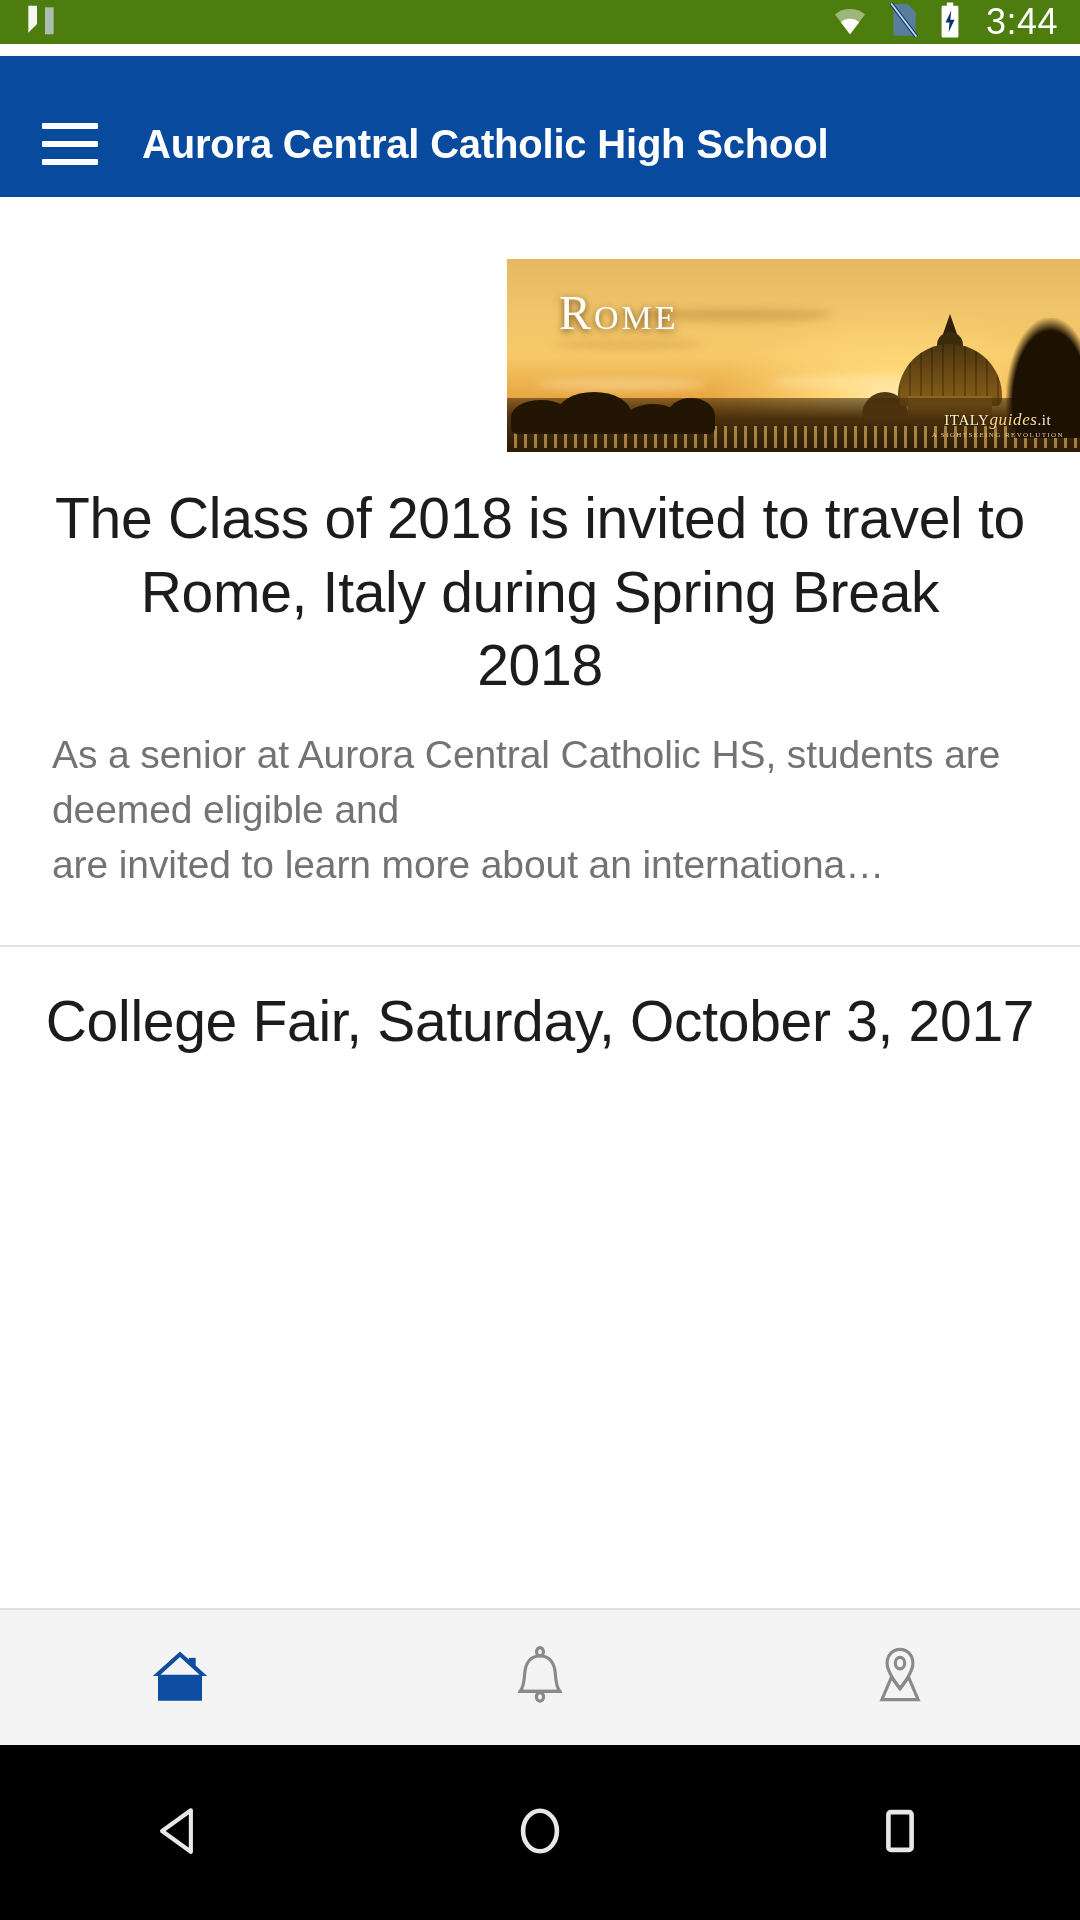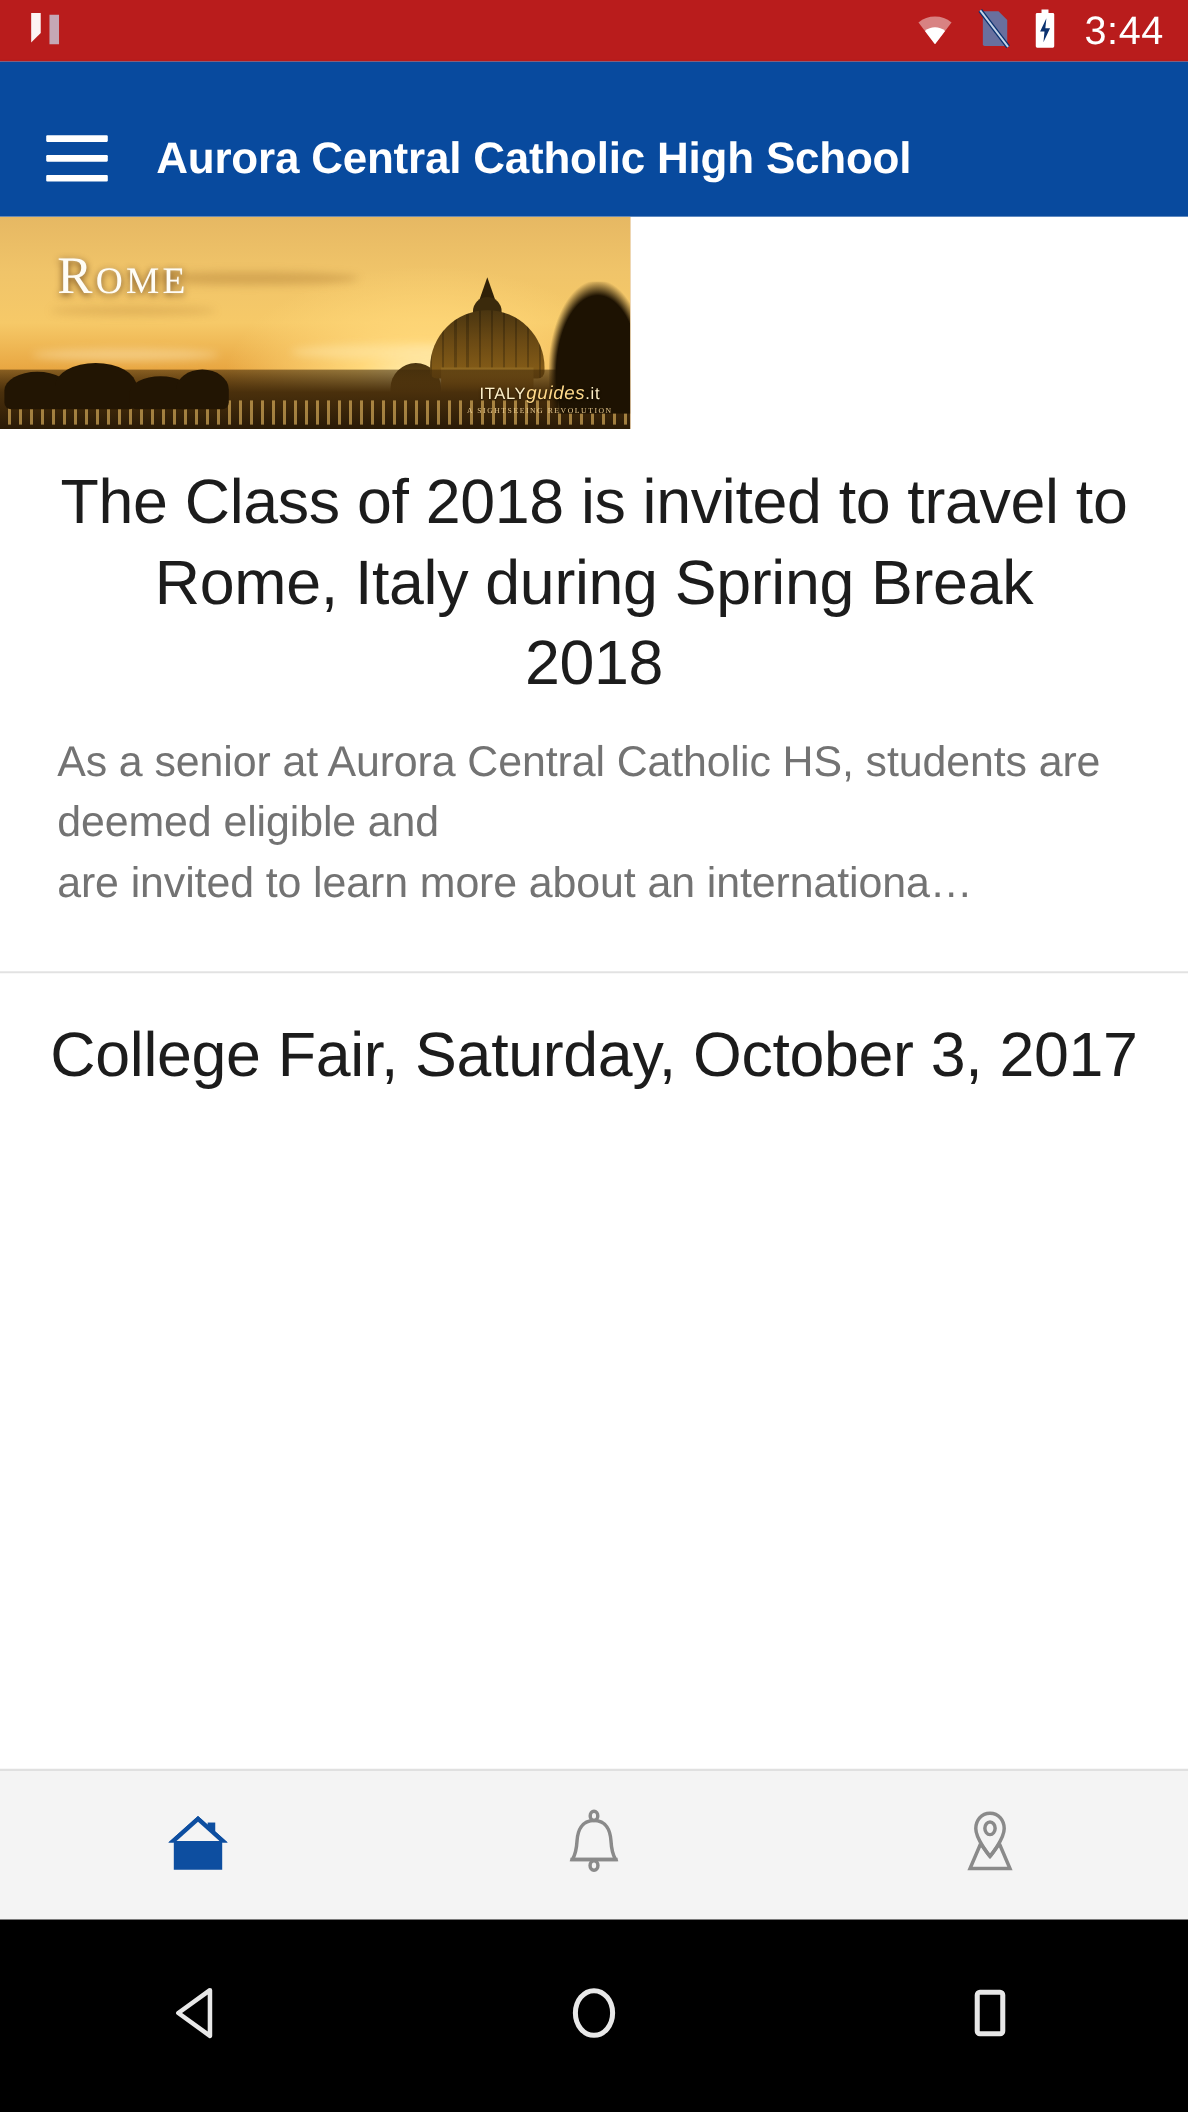--- a/index.html
+++ b/index.html
@@ -6,22 +6,22 @@
   html,body { width:1080px; height:1920px; }
   body {
     font-family:"Liberation Sans", sans-serif;
     background:#ffffff;
     overflow:hidden;
     position:relative;
   }
 
   
   .statusbar{
-    position:absolute; left:0; top:0; width:1080px; height:56px;
-    background:#b91c1c;
+    position:absolute; left:0; top:0; width:1080px; height:44px;
+    background:#4d7c0f;
     display:flex; align-items:center; padding:0 22px;
   }
   .sb-left{ display:flex; align-items:center; }
   .sb-right{ margin-left:auto; display:flex; align-items:center; gap:17px; }
   .sb-time{
     color:#ffffff; font-size:36px; font-weight:400;
     letter-spacing:.5px; line-height:1; margin-left:6px;
     font-family:"Liberation Sans", sans-serif;
   }
 
@@ -46,21 +46,21 @@
 
   
   .content{
     position:absolute; left:0; top:197px; width:1080px; height:1411px;
     background:#ffffff; overflow:hidden;
   }
   .card{ padding:0; background:#fff; }
   .card-divider{ height:2px; background:#e2e2e2; width:100%; margin:0; }
 
   
-  .banner-wrap{ display:flex; justify-content:flex-start; }
+  .banner-wrap{ padding-top:62px; display:flex; justify-content:flex-end; }
   .banner{
     position:relative; width:573px; height:193px; overflow:hidden;
     background:#c8821f;
   }
   .banner .sky{
     position:absolute; inset:0;
     background:
       radial-gradient(ellipse 300px 170px at 68% 78%, #fff3c0 0%, #ffd87a 22%, rgba(255,200,80,0) 62%),
       linear-gradient(to bottom, #e6b863 0%, #f0c469 26%, #f6c968 50%, #e8a641 72%, #b8721c 90%, #8c5412 100%);
   }
@@ -140,21 +140,21 @@
     font-family:"Liberation Serif", serif;
     font-size:48px; color:#fffdf6; letter-spacing:3px;
     font-variant:small-caps; text-transform:capitalize;
     text-shadow:0 2px 7px rgba(80,40,0,.85), 0 0 2px rgba(255,255,255,.5);
     font-weight:400;
   }
   .banner-watermark{
     position:absolute; right:16px; bottom:13px; text-align:center; line-height:1.05;
   }
   .banner-watermark .wm1{
-    font-family:Liberation Sans, sans-serif; font-size:15px;
+    font-family:Liberation Serif, serif; font-size:15px;
     color:#fff1c9; letter-spacing:.6px; white-space:nowrap;
     text-shadow:0 1px 2px rgba(0,0,0,.6);
     margin-top:31px;
   }
   .banner-watermark .wm1 em{ font-style:italic; color:#ffd98a; font-size:17px; }
   .banner-watermark .wm2{
     font-family:Liberation Serif, serif; font-size:7px;
     color:#e8c98e; letter-spacing:1.4px; margin-top:3px; white-space:nowrap;
   }
 

